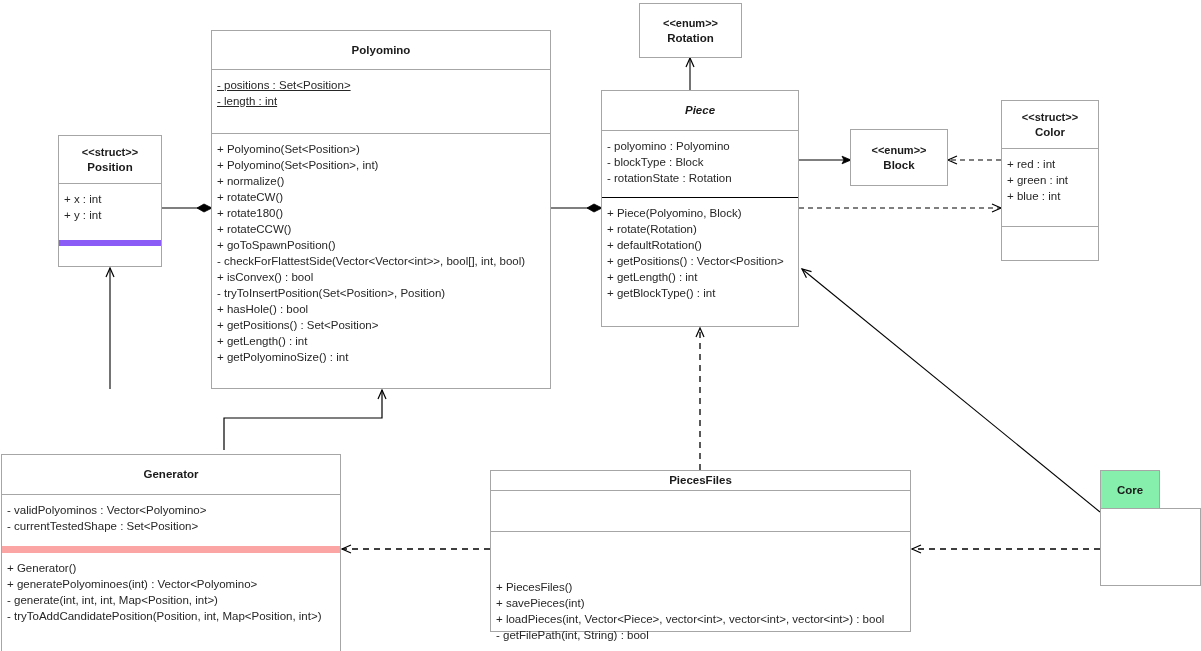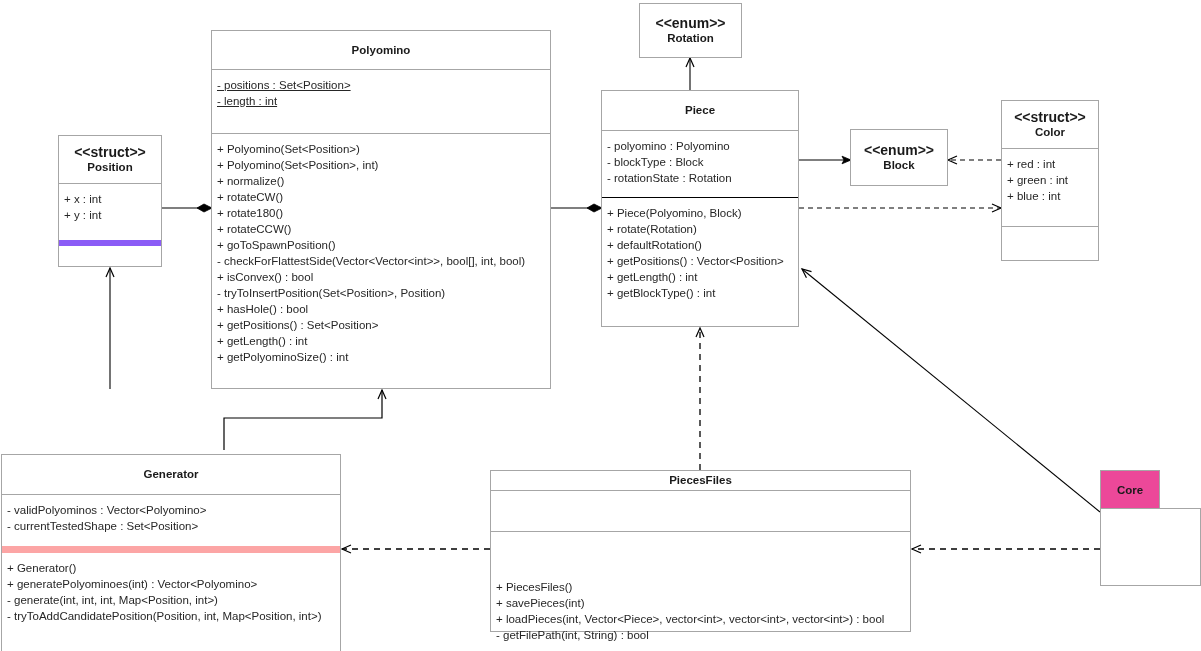--- a/index.html
+++ b/index.html
@@ -42,21 +42,21 @@
     color: #1a1a1a;
     display: flex;
     flex-direction: column;
     align-items: center;
     justify-content: center;
     line-height: 15px;
     padding: 2px 4px;
   }
   .cls-title .stereo {
     font-weight: bold;
-    font-size: 14px;
+    font-size: 11px;
   }
   .cls-compartment {
     box-sizing: border-box;
     padding: 7px 4px 7px 5px;
     font-size: 11.5px;
     color: #262626;
     line-height: 16px;
     white-space: nowrap;
   }
   .cls-compartment .row {
@@ -74,21 +74,21 @@
   #cls-position .attrs { height: 62px; border-bottom: 6px solid #8b5cf6; }
 
   #cls-polyomino   { left: 211px;  top: 30px;  width: 340px; height: 359px; }
   #cls-polyomino .cls-title { height: 39px; }
   #cls-polyomino .attrs { height: 64px; border-bottom: 1px solid #a6a6a6; text-decoration: underline; }
 
   #cls-rotation    { left: 639px;  top: 3px;   width: 103px; height: 55px; }
   #cls-rotation .cls-title { height: 53px; border-bottom: none; }
 
   #cls-piece       { left: 601px;  top: 90px;  width: 198px; height: 237px; }
-  #cls-piece .cls-title { height: 40px; }
+  #cls-piece .cls-title { height: 40px; font-style: italic; }
   #cls-piece .attrs { height: 67px; border-bottom: 1px solid #000000; }
 
   #cls-block       { left: 850px;  top: 129px; width: 98px; height: 57px; }
   #cls-block .cls-title { height: 55px; border-bottom: none; }
 
   #cls-color       { left: 1001px; top: 100px; width: 98px; height: 161px; }
   #cls-color .cls-title { height: 48px; }
   #cls-color .attrs { height: 78px; border-bottom: 1px solid #a6a6a6; }
 
   #cls-generator   { left: 1px;    top: 454px; width: 340px; height: 200px; }
@@ -109,21 +109,21 @@
     z-index: 2;
   }
   #pkg-core .pkg-tab {
     position: absolute;
     left: 0;
     top: 0;
     width: 60px;
     height: 39px;
     box-sizing: border-box;
     border: 1px solid #a6a6a6;
-    background: #ec4899;
+    background: #86efac;
     display: flex;
     align-items: center;
     justify-content: center;
     font-weight: bold;
     font-size: 11.5px;
     color: #1a1a1a;
   }
   #pkg-core .pkg-body {
     position: absolute;
     left: 0;

